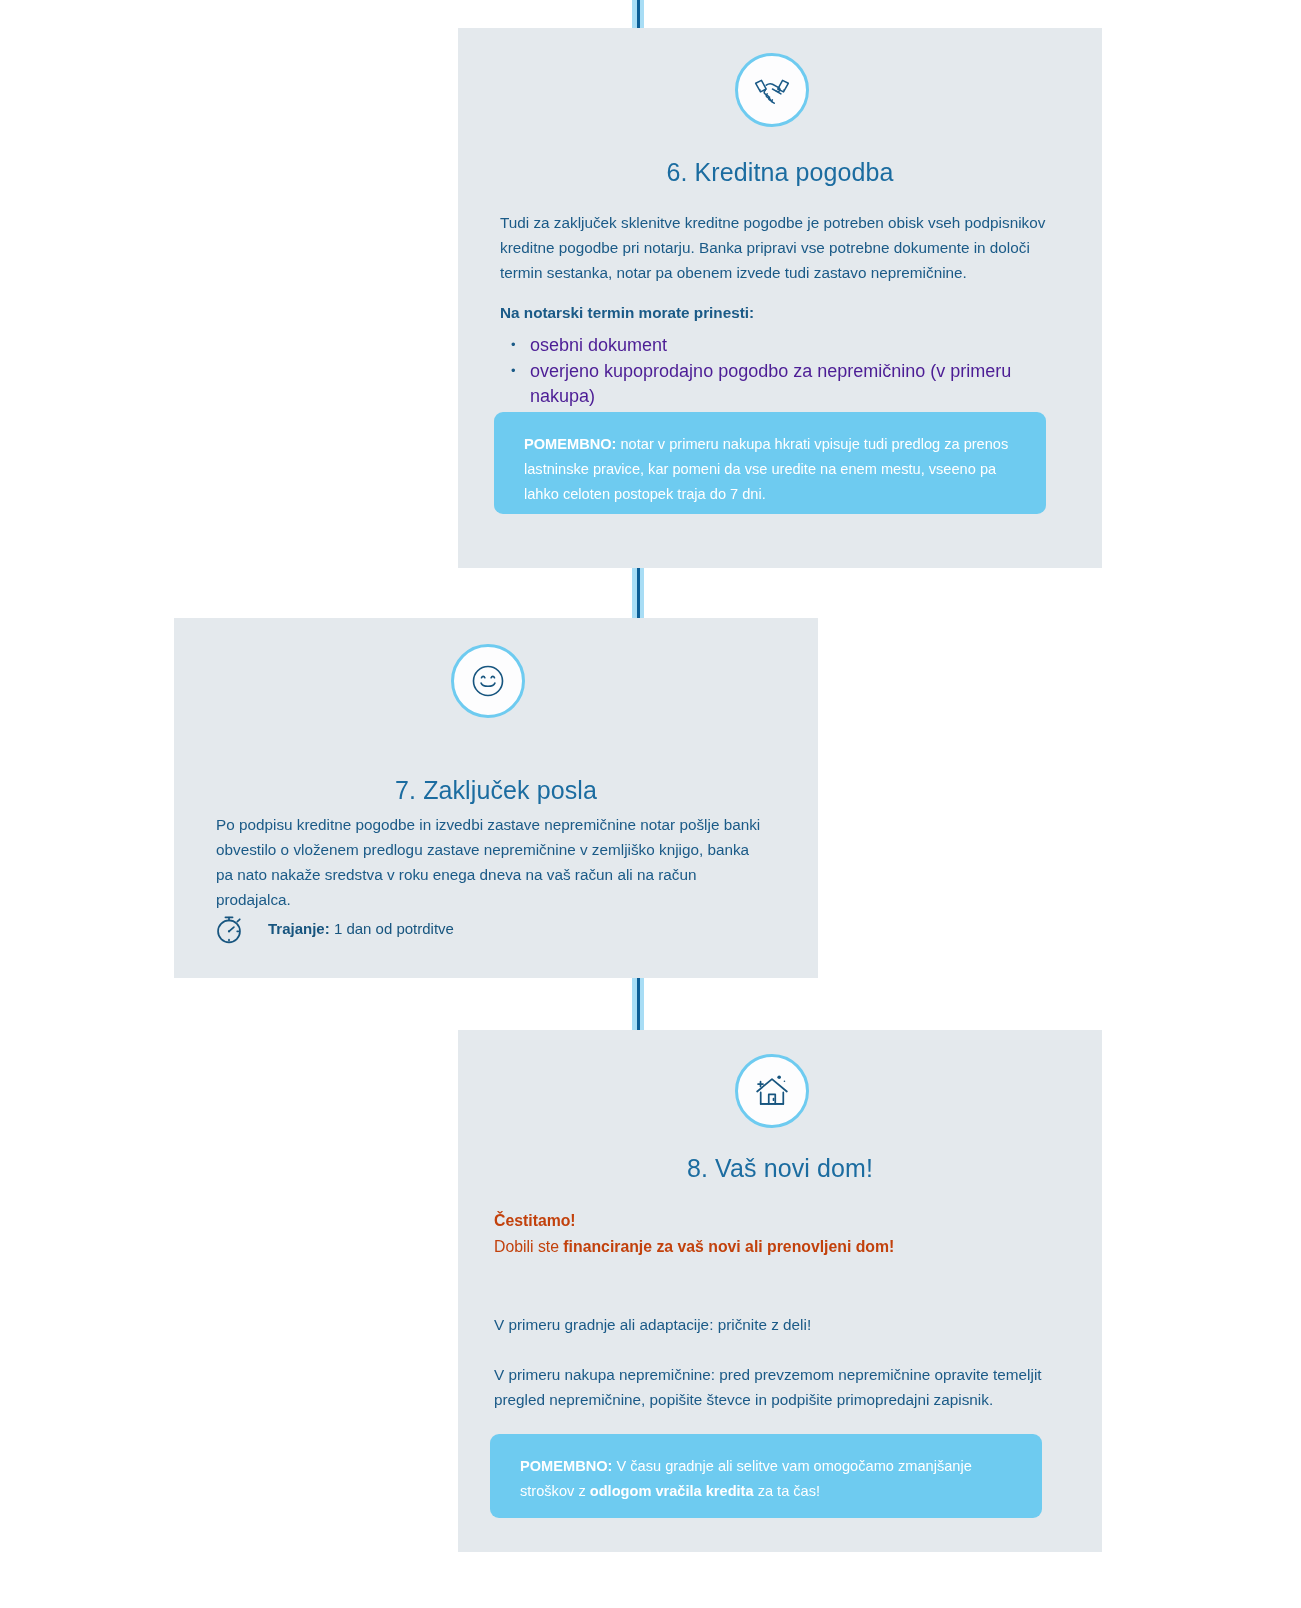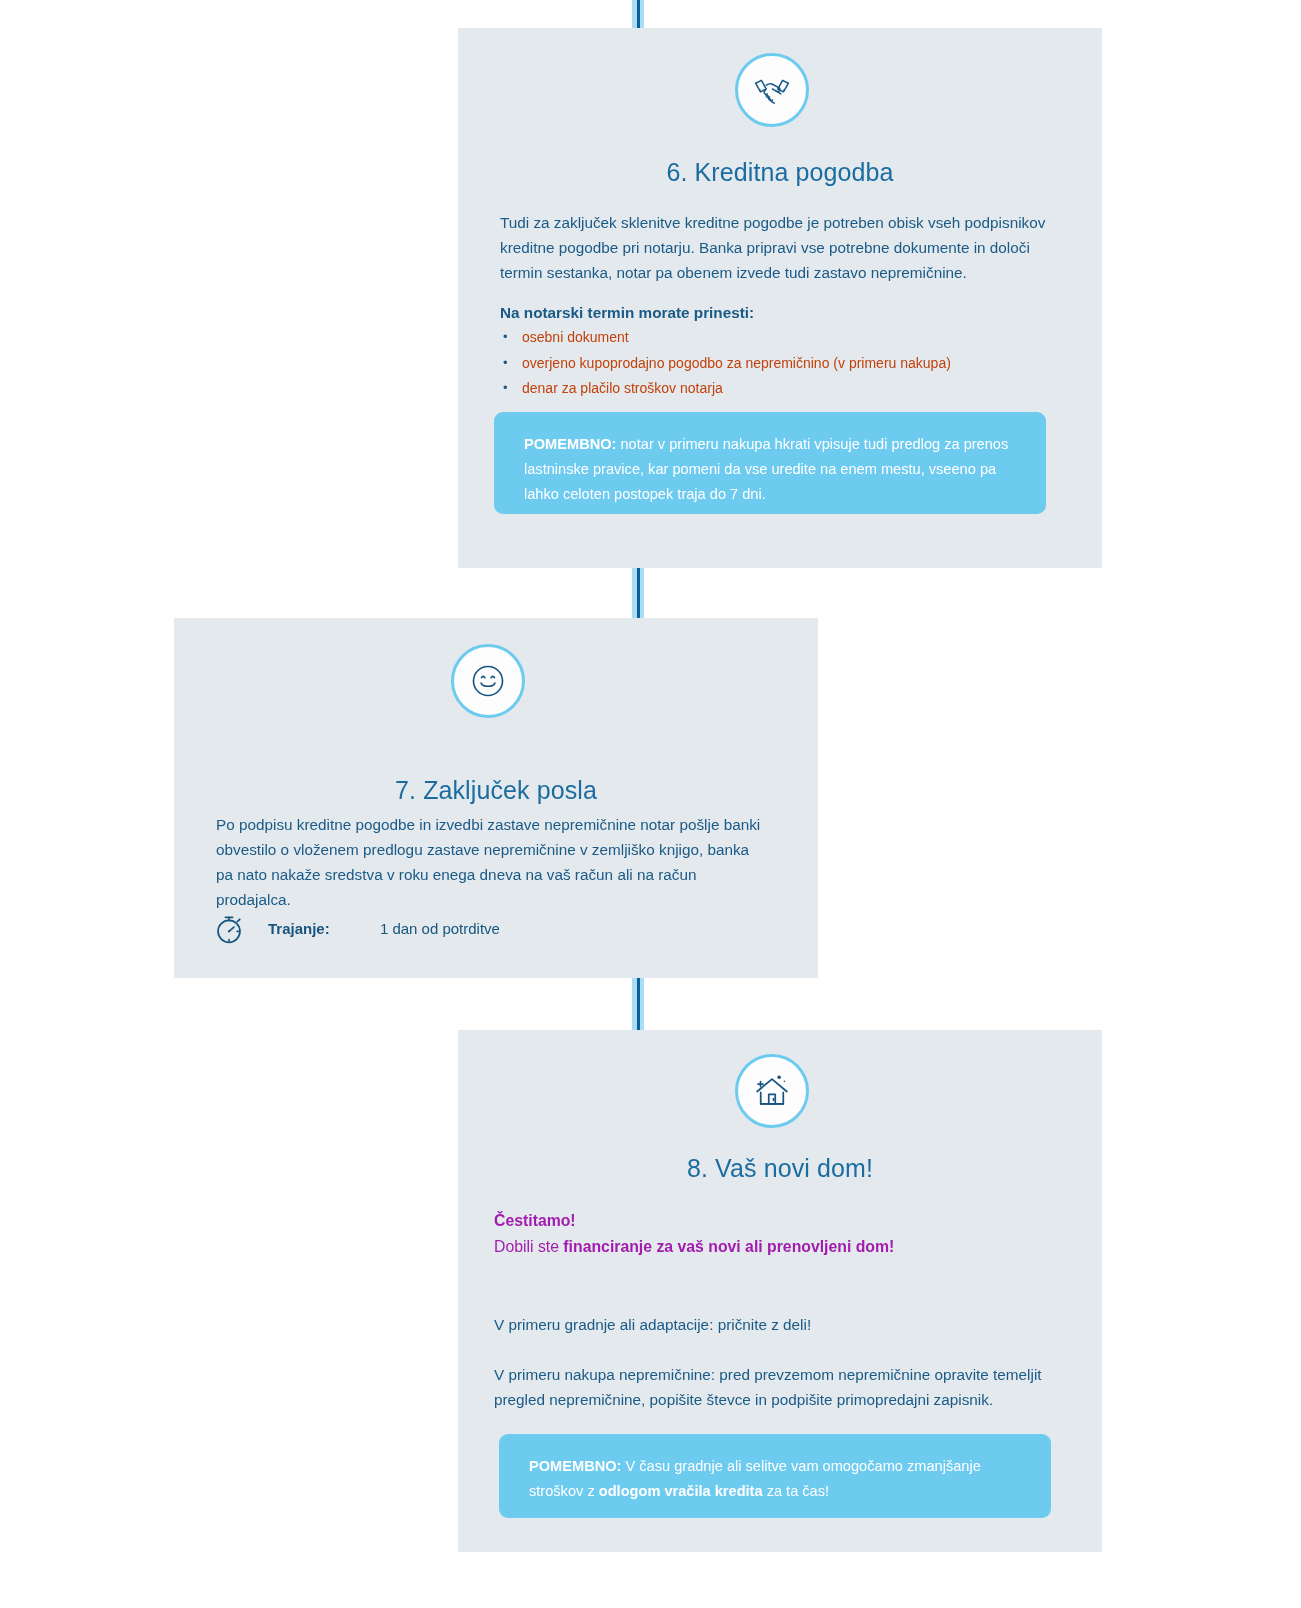--- a/index.html
+++ b/index.html
@@ -75,25 +75,25 @@
 
   .body-text {
     position: absolute;
     color: #1a5a87;
     font-size: 15.3px;
     line-height: 25px;
   }
 
   ul.bullets {
     position: absolute;
-    margin: 0;
+    margin: 8px;
     padding: 0;
     list-style: none;
-    color: #c2410c;
-    font-size: 14px;
+    color: #4c1d95;
+    font-size: 18px;
     line-height: 25.5px;
   }
   ul.bullets li {
     position: relative;
     padding-left: 22px;
   }
   ul.bullets li::before {
     content: "\2022";
     position: absolute;
     left: 3px;
@@ -122,25 +122,25 @@
   }
   .duration-icon { width: 34px; height: 34px; flex: none; }
   .duration-text {
     margin-left: 22px;
     color: #17557f;
     font-size: 15px;
     line-height: 20px;
     white-space: nowrap;
   }
   .duration-text .lbl { font-weight: bold; }
-  .duration-text .val { font-weight: 400; margin-left: 46px; }
+  .duration-text .val { font-weight: 400; }
 
   .cong-block {
     position: absolute;
-    color: #a21caf;
+    color: #c2410c;
     font-size: 15.8px;
     line-height: 26px;
   }
   .cong-block .hi { font-weight: bold; }
 </style>
 </head>
 <body>
 
 <div class="stage">
 
@@ -250,20 +250,20 @@
 
       <div class="cong-block" style="left:36px; top:178px; width:575px;">
         <span class="hi">Čestitamo!</span><br>
         <span>Dobili ste </span><span class="hi">financiranje za vaš novi ali prenovljeni dom!</span>
       </div>
 
       <div class="body-text" style="left:36px; top:332px; width:575px; font-size:15.3px;">V primeru nakupa nepremičnine: pred prevzemom nepremičnine opravite temeljit pregled nepremičnine, popišite števce in podpišite primopredajni zapisnik.</div>
 
       <div class="body-text" style="left:36px; top:282px; width:575px; font-size:15.3px;">V primeru gradnje ali adaptacije: pričnite z deli!</div>
 
-      <div class="callout" style="left:41px; top:404px; width:552px; height:84px; padding:20px 30px 0 30px;">
+      <div class="callout" style="left:32px; top:404px; width:552px; height:84px; padding:20px 30px 0 30px;">
         <span class="lead">POMEMBNO:</span><span> V času gradnje ali selitve vam omogočamo zmanjšanje stroškov z </span><b>odlogom vračila kredita</b><span> za ta čas!</span>
       </div>
 
     </div>
   </div>
 
 </div>
 
 </body></html>

